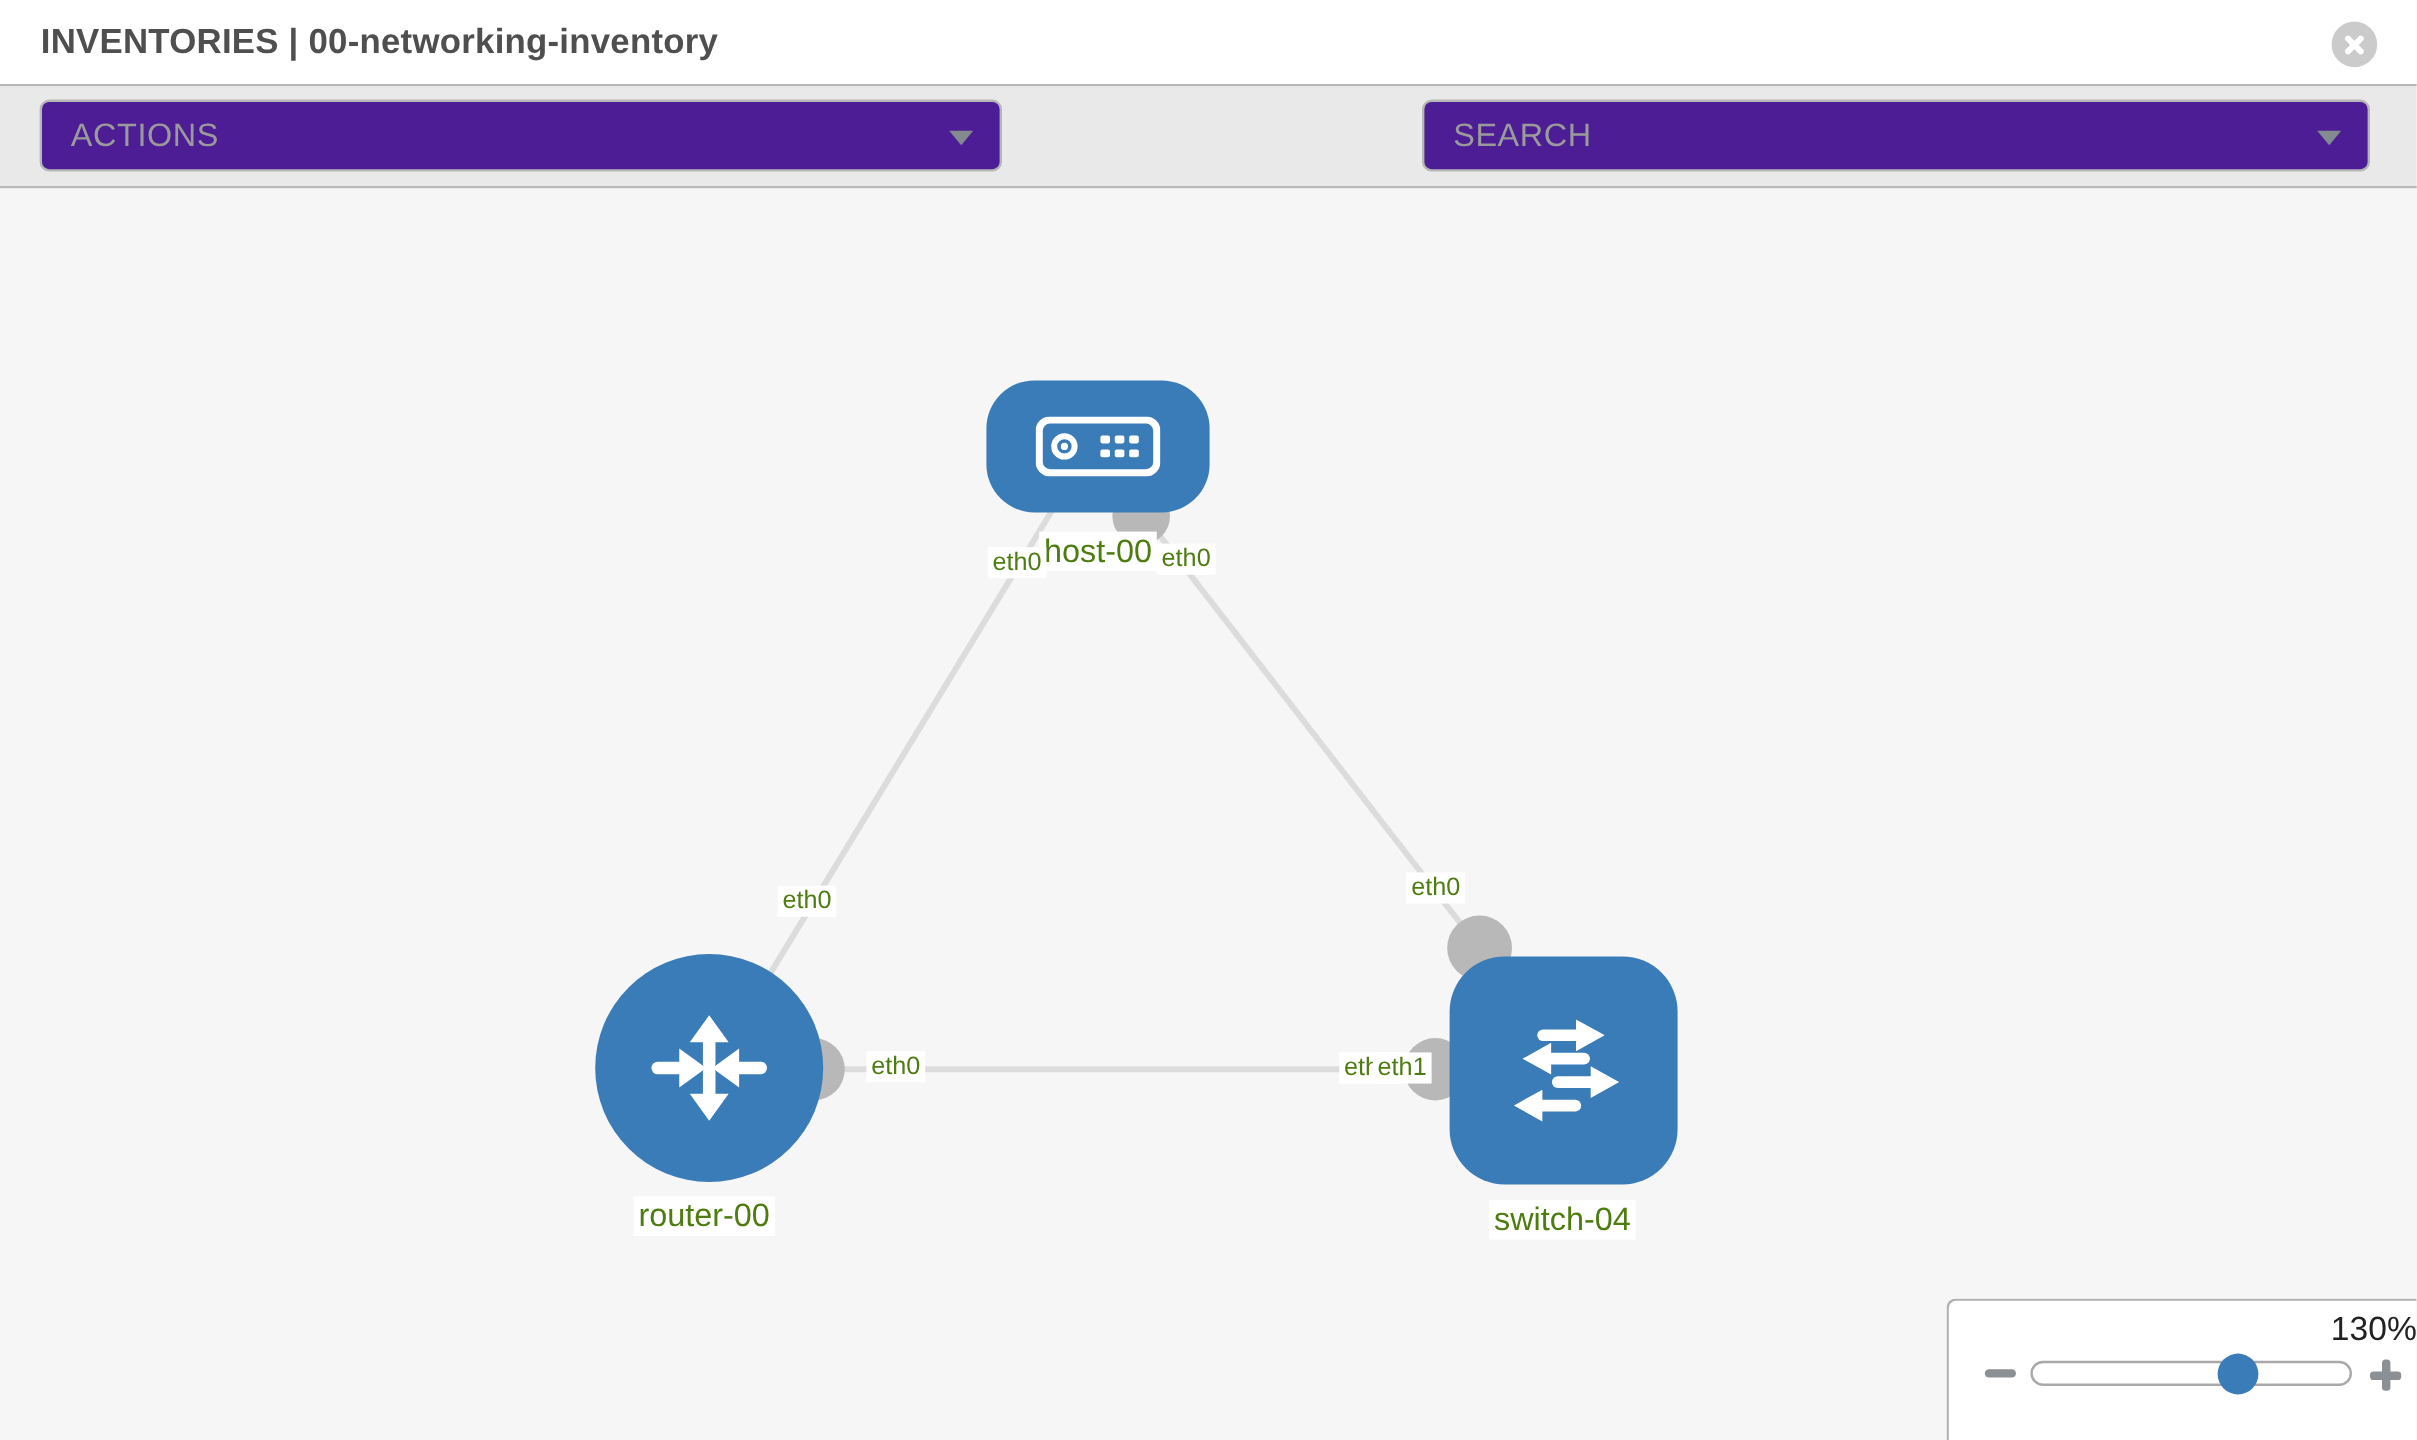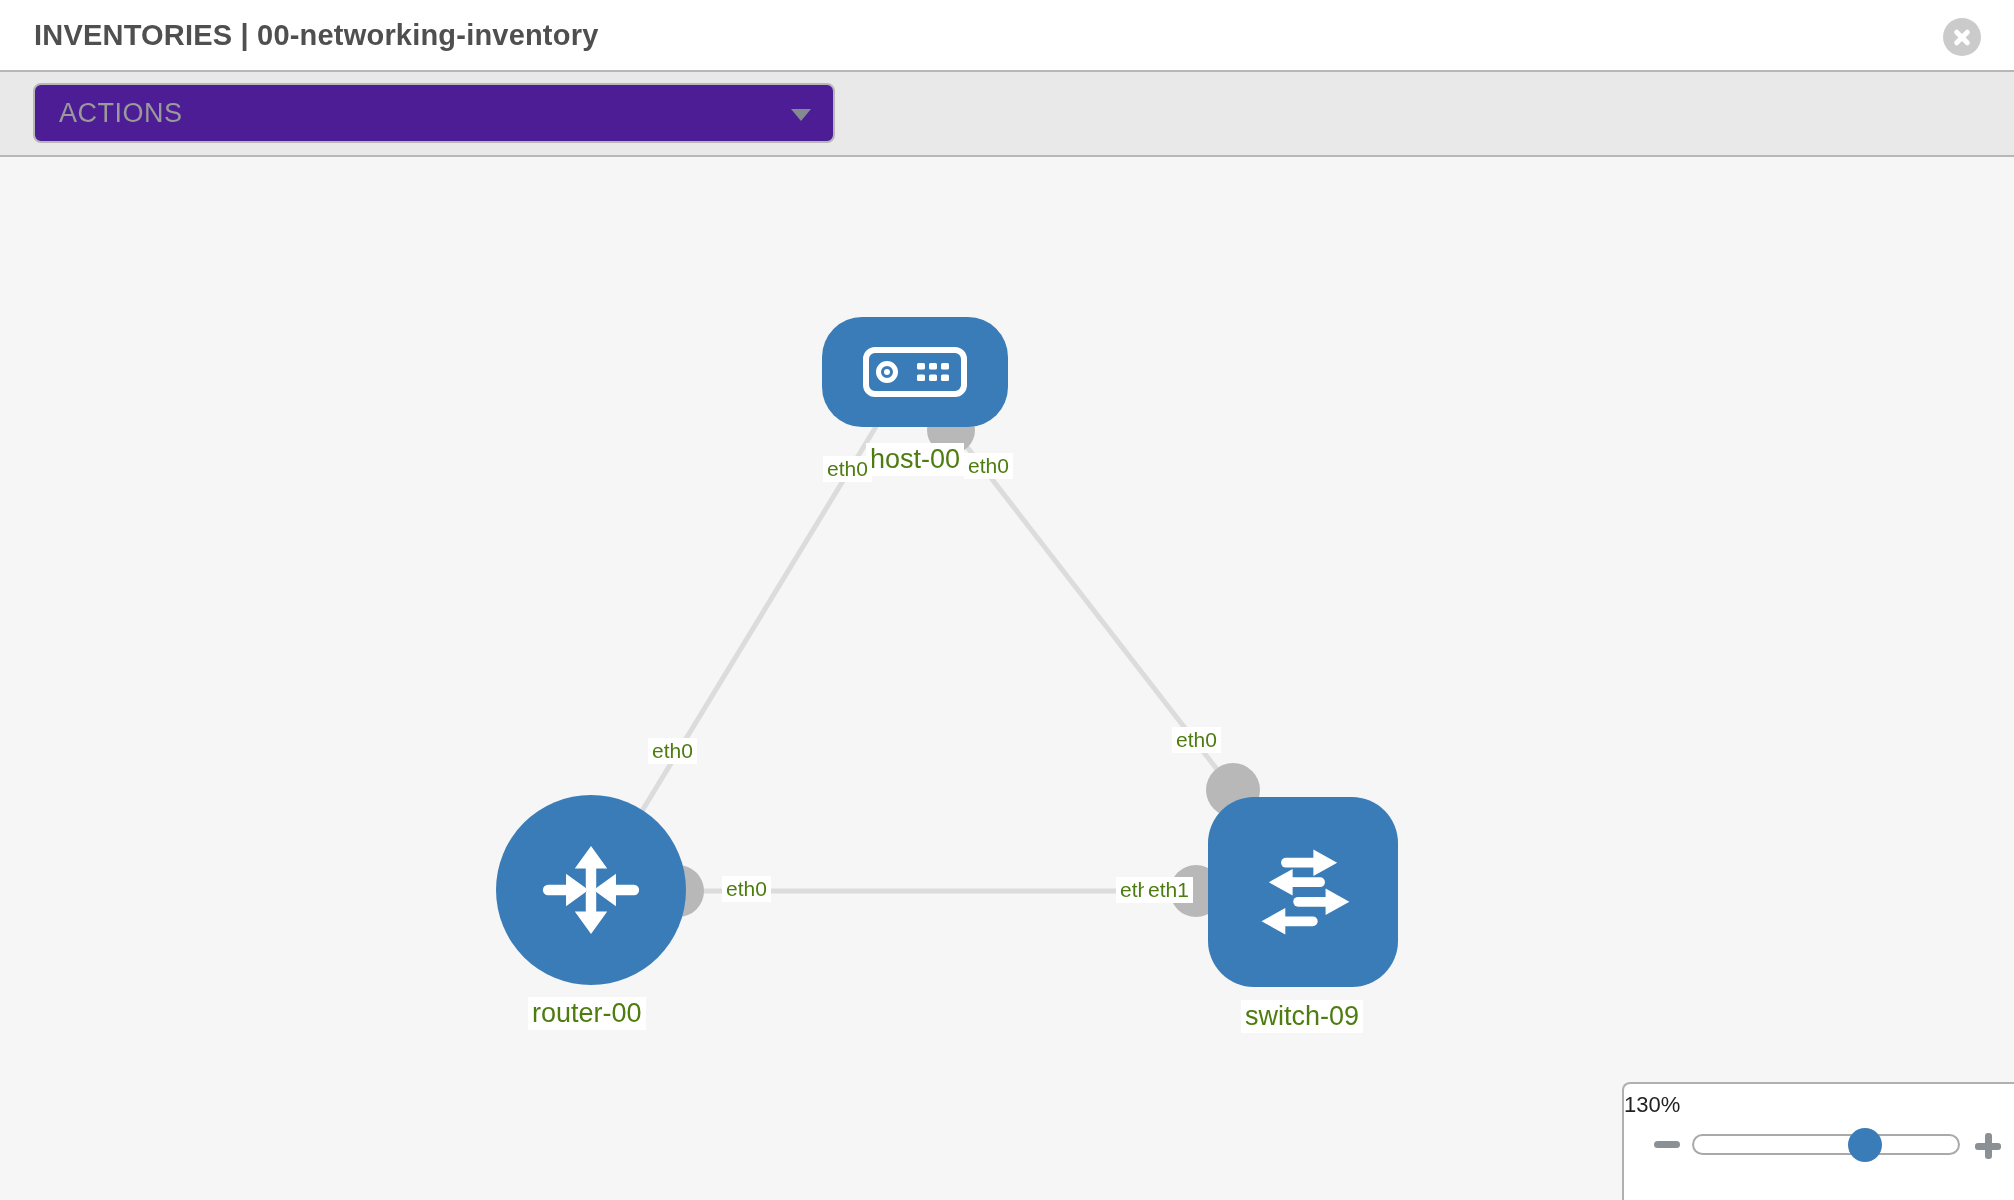--- a/index.html
+++ b/index.html
@@ -56,22 +56,22 @@
   .pl-router-top   { left:648px;  top:581px; }
   .pl-switch-top   { left:1172px; top:570px; }
   .pl-router-right { left:722px;  top:719px; }
   .pl-switch-hidden{ left:1116px; top:720px; }
   .pl-switch-left  { left:1144px; top:720px; }
 
   
   .zoom-panel { position:absolute; right:0; bottom:0; width:392px; height:118px; background:#fff;
                 border-top:2px solid #b0b0b0; border-left:2px solid #b0b0b0;
                 border-top-left-radius:8px; z-index:10; }
-  .zoom-level { position:absolute; left:0; top:8px; width:100%; text-align:left;
-                font-size:22px; color:#222; }
+  .zoom-level { position:absolute; left:0; top:8px; width:100%; text-align:right;
+                font-size:28px; color:#222; }
   .zoom-minus { position:absolute; left:30px; top:57px; width:26px; height:7px; border-radius:3.5px;
                 background:#8b9094; border:none; cursor:pointer; padding:0; }
   .zoom-track { position:absolute; left:68px; top:50px; width:268px; height:21px; background:#fff;
                 border:2px solid #a9a9a9; border-radius:11px; cursor:pointer; }
   .zoom-thumb { position:absolute; left:224px; top:44px; width:34px; height:34px; border-radius:50%;
                 background:#3a7cb8; cursor:grab; }
   .zoom-plus { position:absolute; left:350px; top:48px; width:28px; height:28px; background:none;
                border:none; cursor:pointer; padding:0; }
   .zoom-plus::before { content:""; position:absolute; left:1px; top:11px; width:26px; height:7px;
                border-radius:3px; background:#8b9094; }
@@ -105,20 +105,24 @@
     </button>
 
     <button class="tool-btn tool-key">
       <svg width="40" height="40" viewBox="0 0 36 36">
         <circle cx="11" cy="11" r="6" fill="none" stroke="#848b90" stroke-width="6"></circle>
         <line x1="15.5" y1="15.5" x2="28" y2="28" stroke="#848b90" stroke-width="6" stroke-linecap="round"></line>
         <line x1="22" y1="22" x2="26.5" y2="17.5" stroke="#848b90" stroke-width="6" stroke-linecap="round"></line>
       </svg>
     </button>
 
+    <div class="select select-search">
+      <span class="select-label">SEARCH</span>
+      <span class="caret"></span>
+    </div>
   </div>
 
   <div class="canvas">
 
     <svg class="links-svg" width="2014" height="1043">
       <g stroke="#dcdcdc" stroke-width="5">
         <line x1="880" y1="263" x2="600" y2="723"></line>
         <line x1="950" y1="268" x2="1233" y2="633"></line>
         <line x1="590" y1="734" x2="1304" y2="734"></line>
       </g>
@@ -171,21 +175,21 @@
           <line x1="46" y1="58" x2="70" y2="58"></line>
           <polygon points="87,58 69,48 69,68" stroke-width="1"></polygon>
           <line x1="58" y1="74" x2="34" y2="74"></line>
           <polygon points="17,74 35,64 35,84" stroke-width="1"></polygon>
         </g>
       </svg>
     </div>
 
     <span class="lbl node-lbl lbl-host">host-00</span>
     <span class="lbl node-lbl lbl-router">router-00</span>
-    <span class="lbl node-lbl lbl-switch">switch-09</span>
+    <span class="lbl node-lbl lbl-switch">switch-04</span>
 
     <span class="lbl port-lbl pl-host-left">eth0</span>
     <span class="lbl port-lbl pl-host-right">eth0</span>
     <span class="lbl port-lbl pl-router-top">eth0</span>
     <span class="lbl port-lbl pl-switch-top">eth0</span>
     <span class="lbl port-lbl pl-router-right">eth0</span>
     <span class="lbl port-lbl pl-switch-hidden">eth0</span>
     <span class="lbl port-lbl pl-switch-left">eth1</span>
 
     <div class="zoom-panel">

